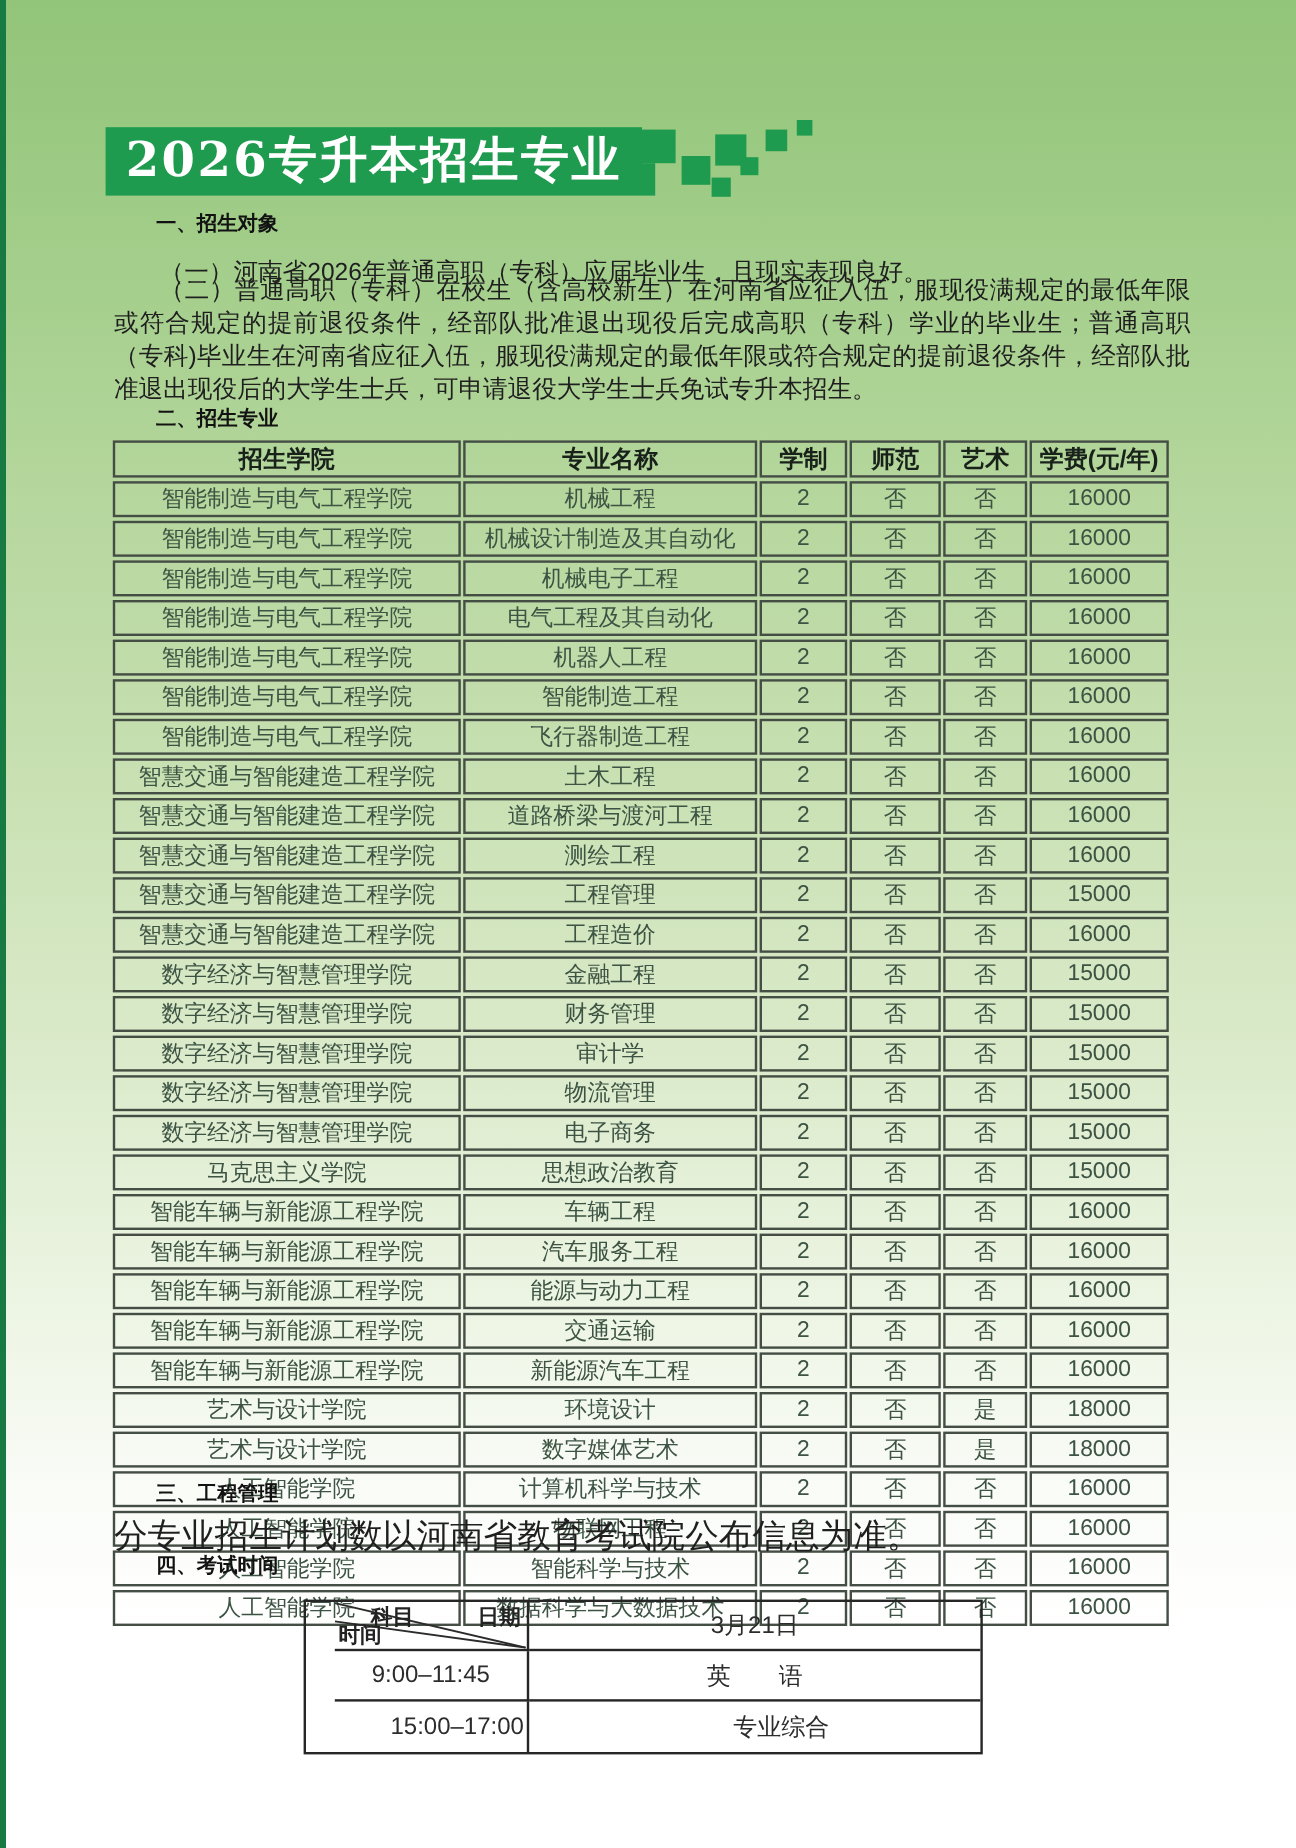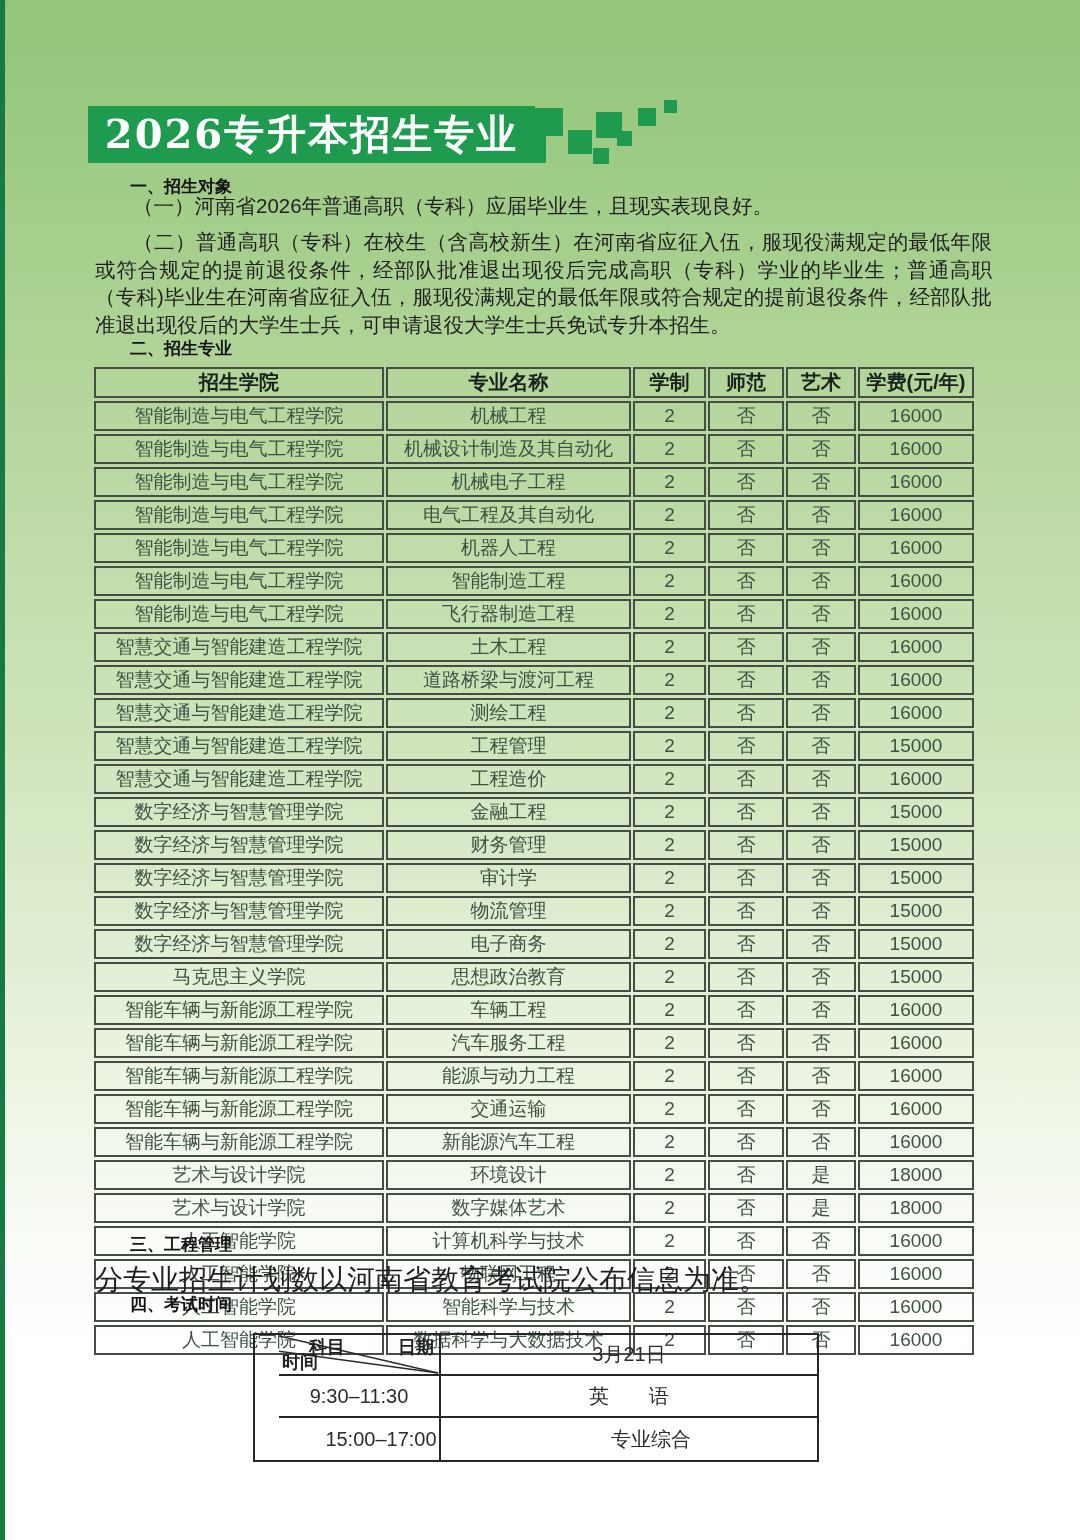--- a/index.html
+++ b/index.html
@@ -7,40 +7,40 @@
     position:relative; width:1080px; height:1540px; overflow:hidden;
     font-family:"Liberation Sans","DejaVu Sans",sans-serif;
     background:linear-gradient(to bottom,
       #92c479 0%, #9dcb85 10%, #b4d69c 26%, #c8e0b2 42%,
       #dcebcc 58%, #edf5e4 71%, #fafcf8 81%, #ffffff 88%, #ffffff 100%);
   }
   .edge-strip { position:absolute; left:0; top:0; width:5px; height:1540px; background:#187a43; }
 
   .banner {
     position:absolute; left:88px; top:106px; width:447px; height:57px;
-    background:#1e9b4e; color:#ffffff; display:flex; align-items:center; justify-content:center;
+    background:#1e9b4e; color:#ffffff; display:flex; align-items:flex-start; justify-content:center;
     font-family:"DejaVu Serif","Liberation Serif",serif; font-weight:bold;
     font-size:40px; letter-spacing:2px; white-space:nowrap;
   }
   .sq { position:absolute; background:#1e9b4e; }
   .sq1 { left:535px; top:108px; width:28px; height:28px; }
   .sq2 { left:535px; top:136px; width:11px; height:27px; }
   .sq3 { left:568px; top:130px; width:24px; height:24px; }
   .sq4 { left:596px; top:112px; width:26px; height:26px; }
   .sq5 { left:593px; top:148px; width:16px; height:16px; }
   .sq6 { left:617px; top:131px; width:15px; height:15px; }
   .sq7 { left:638px; top:108px; width:18px; height:18px; }
   .sq8 { left:664px; top:100px; width:13px; height:13px; }
 
   .h-sec { position:absolute; left:130px; font-size:17px; font-weight:bold; color:#121212; white-space:nowrap; }
   .h-sec1 { top:175px; } .h-sec2 { top:337px; } .h-sec3 { top:1233px; } .h-sec4 { top:1293px; }
 
   .para { position:absolute; left:95px; width:897px; font-size:20.5px; line-height:27.5px;
           color:#1f1f1f; text-align:justify; }
-  .para1 { top:192px; text-indent:38px; }
+  .para1 { top:213px; text-indent:38px; }
   .para2 { top:228px; text-indent:38px; }
   .plan-note { position:absolute; left:95px; top:1261px; font-size:28px; color:#1f1f1f; white-space:nowrap; }
 
   table.majors { position:absolute; left:92px; top:364px; border-collapse:separate; border-spacing:2px 3px; table-layout:fixed; }
   .majors th, .majors td {
     box-sizing:border-box; border:2px solid #454e45; text-align:center; vertical-align:middle;
     padding:0 2px; overflow:hidden; white-space:nowrap;
   }
   .majors th { height:31px; font-size:20px; font-weight:bold; color:#18221a;margin-left:37px; }
   .majors td { height:25px; font-size:19px; font-weight:normal; color:#3d5343; }
@@ -349,19 +349,19 @@
       <svg viewBox="0 0 162 41" preserveAspectRatio="none">
         <line x1="0" y1="1" x2="161" y2="40" stroke="#2b2b2b" stroke-width="1.6"></line>
         <line x1="0" y1="17" x2="161" y2="40" stroke="#2b2b2b" stroke-width="1.6"></line>
       </svg>
       <span class="lbl lbl-subject">科目</span>
       <span class="lbl lbl-date">日期</span>
       <span class="lbl lbl-time">时间</span>
     </div>
     <div class="exam-cell last-col">3月21日</div>
 
-    <div class="exam-cell">9:30–11:30</div>
+    <div class="exam-cell">9:00–11:45</div>
     <div class="exam-cell last-col">英　　语</div>
 
     <div class="exam-cell last-row">15:00–17:00</div>
     <div class="exam-cell last-col last-row">专业综合</div>
   </div>
 </div>
 
 </body></html>

